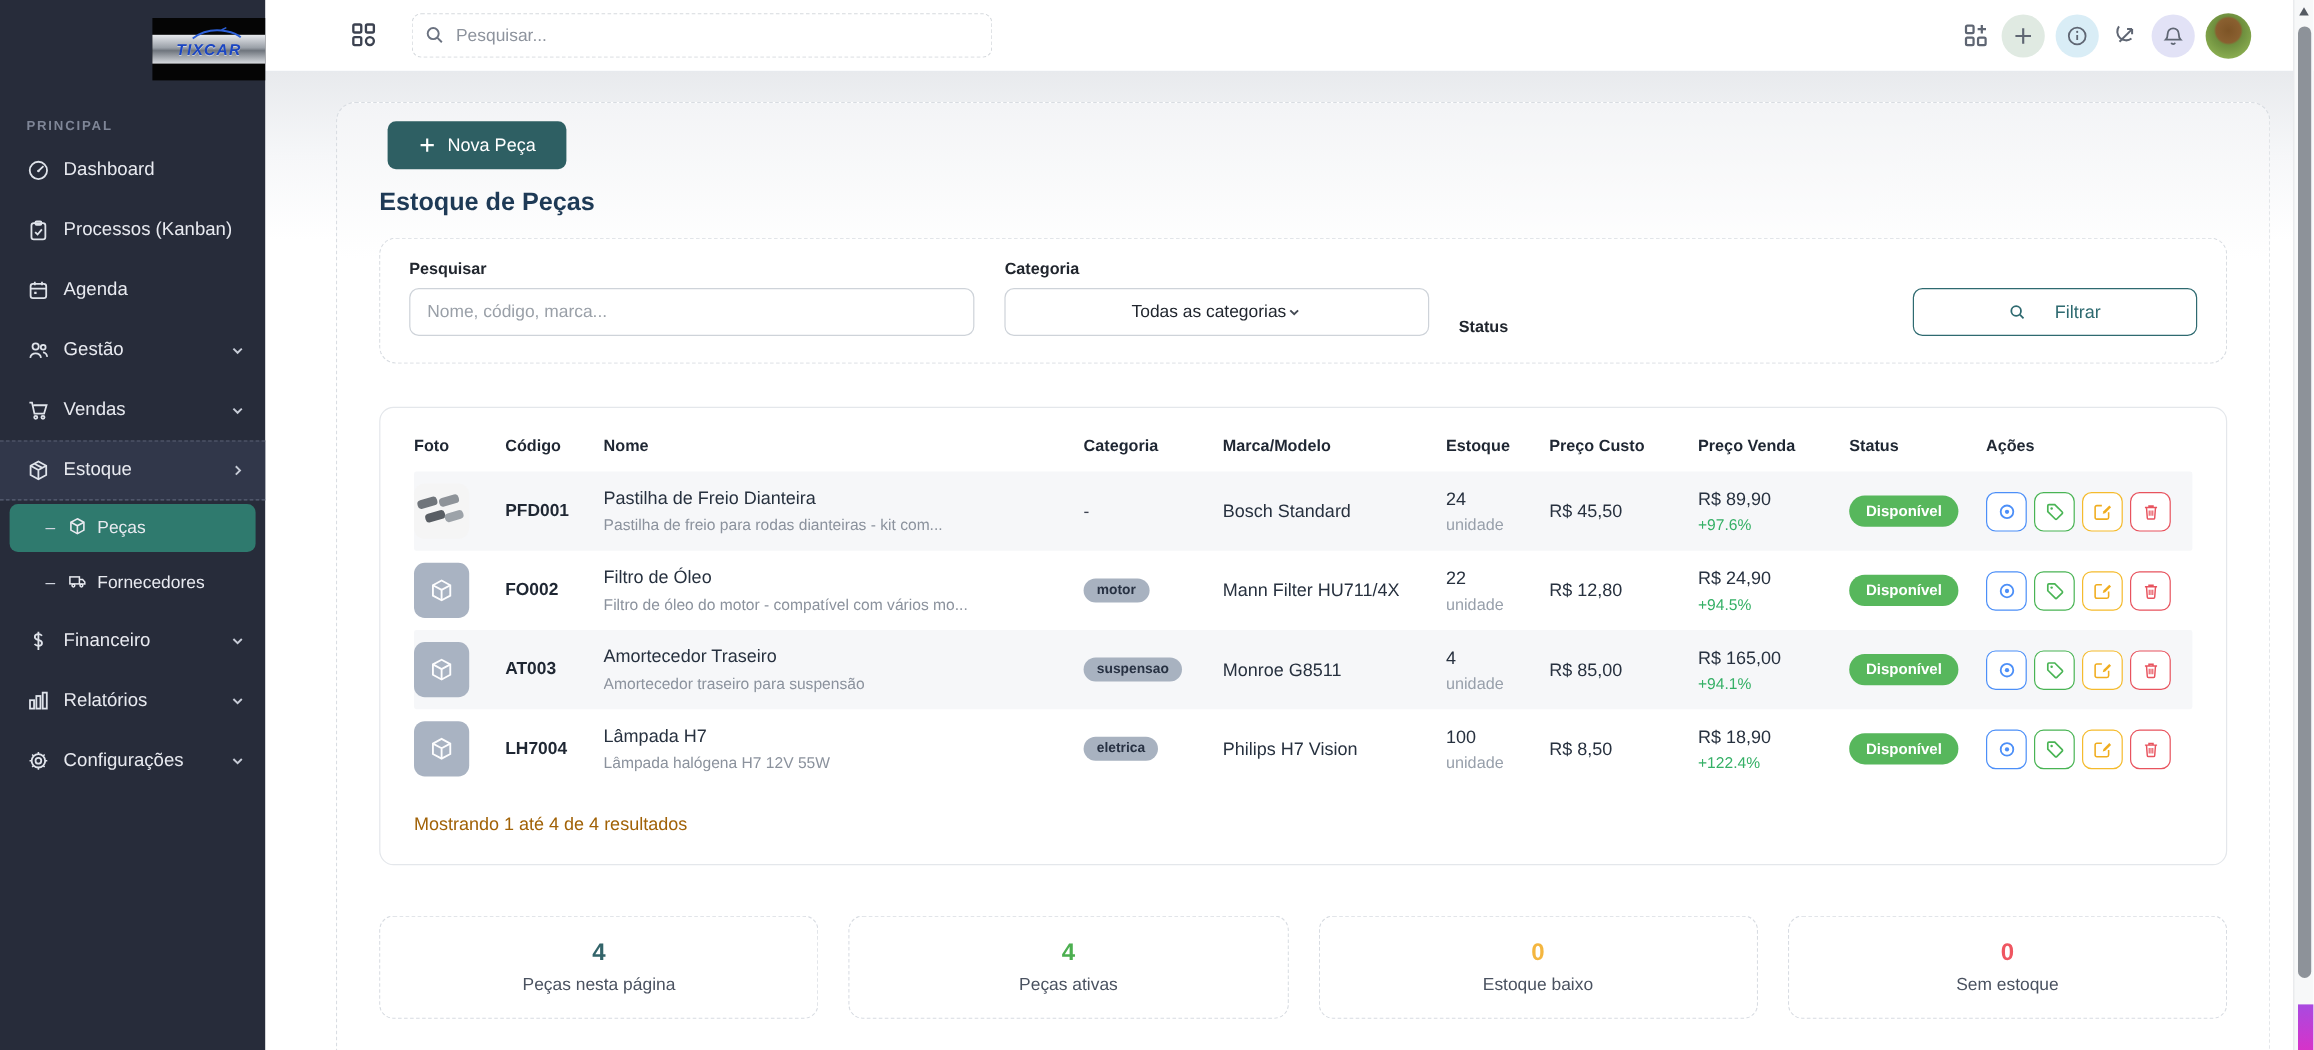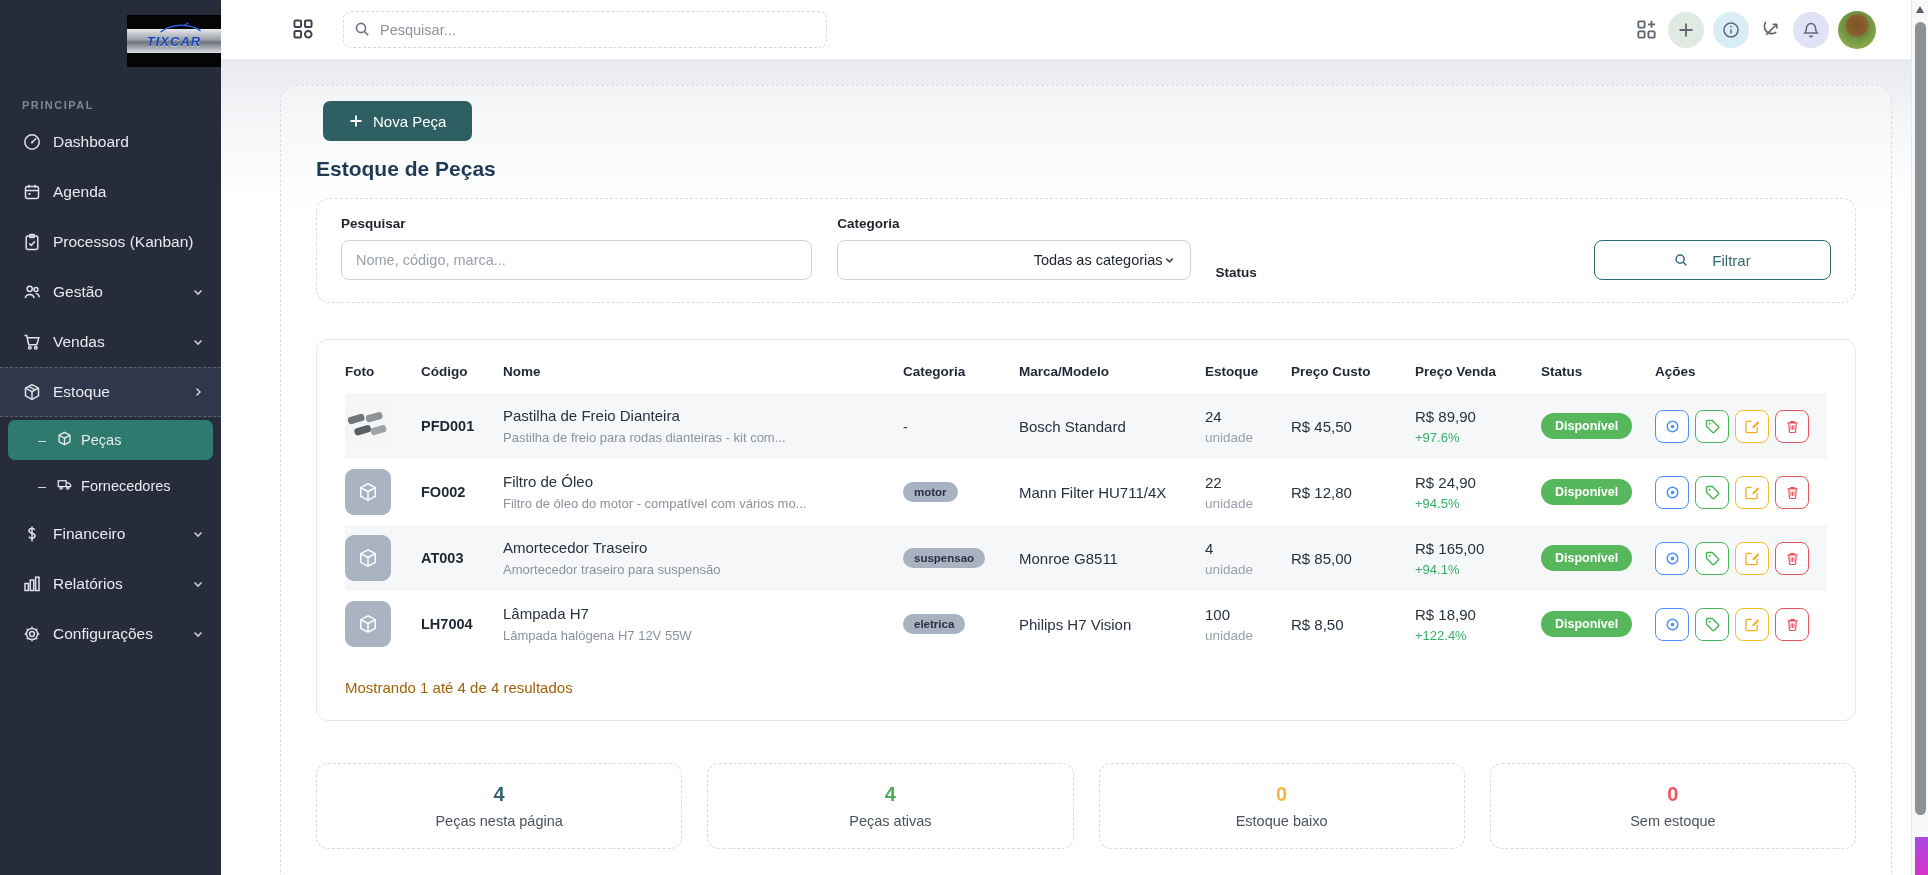--- a/index.html
+++ b/index.html
@@ -62,21 +62,21 @@
   .page-title { margin-top:16px; font-size:21px; font-weight:bold; color:#1e3a56; }
 
   
   .filter-card { margin-top:17px; background:#ffffff; border:1.5px dashed #d9dde2; border-radius:14px; padding:17px 24px 22px; display:flex; gap:25px; align-items:flex-end; }
   .f-group { display:flex; flex-direction:column; gap:9px; }
   .f-label { font-size:13.5px; font-weight:bold; color:#21262e; }
   .f-search { flex:1.36; }
   .f-cat, .f-status { flex:1.02; }
   .f-input { height:40px; border:1px solid #ced3d9; border-radius:8px; padding:0 14px; font-size:14.5px; font-family:inherit; color:#3c4250; outline:none; width:100%; }
   .f-input::placeholder { color:#9aa0a8; }
-  .select { height:40px; border:1px solid #ced3d9; border-radius:8px; padding:0 14px; display:flex; align-items:center; justify-content:flex-end; font-size:14.5px; color:#21262e; cursor:pointer; background:#fff; }
+  .select { height:40px; border:1px solid #ced3d9; border-radius:8px; padding:0 14px; display:flex; align-items:center; justify-content:center; font-size:14.5px; color:#21262e; cursor:pointer; background:#fff; }
   .select svg { width:13px; height:13px; color:#444a54; }
   .btn-filter { width:237px; height:40px; background:#ffffff; border:1px solid #2e6a70; border-radius:8px; color:#2e6a70; font-size:15px; font-family:inherit; cursor:pointer; display:flex; align-items:center; justify-content:center; gap:24px; }
   .btn-filter svg { width:14px; height:14px; }
 
   
   .table-card { margin-top:36px; background:#ffffff; border:1px solid #e4e7eb; border-radius:12px; padding:18px 28px 24px; }
   .tgrid { display:grid; grid-template-columns:76px 82px 400px 116px 186px 86px 124px 126px 114px 1fr; align-items:center; }
   .thead { padding:6px 0 14px; }
   .th { font-size:13.5px; font-weight:bold; color:#1f2733; }
   .trow { min-height:66px; border-radius:2px; }
@@ -145,37 +145,37 @@
               <path d="M9 9.5 L12.8 5.8" stroke-linecap="round"></path>
               <circle cx="9" cy="9.5" r="1" fill="currentColor" stroke="none"></circle>
             </svg>
           </span>
         <span class="mi-label">Dashboard</span>
       </div>
 
       <div class="menu-item">
         <span class="mi-icon">
             <svg viewBox="0 0 18 18" fill="none" stroke="currentColor" stroke-width="1.5">
+              <rect x="3.2" y="3" width="11.6" height="13.4" rx="2"></rect>
+              <rect x="6.5" y="1.4" width="5" height="3" rx="1"></rect>
+              <path d="M6.3 10.4l2 2 3.6-4.2"></path>
+            </svg>
+          </span>
+        <span class="mi-label">Processos (Kanban)</span>
+      </div>
+
+      <div class="menu-item">
+        <span class="mi-icon">
+            <svg viewBox="0 0 18 18" fill="none" stroke="currentColor" stroke-width="1.5">
               <rect x="2.5" y="3.5" width="13" height="12" rx="2"></rect>
               <path d="M2.5 7.5h13M6 1.8v3M12 1.8v3"></path>
               <path d="M5.5 11h2" stroke-width="1.8"></path>
             </svg>
           </span>
         <span class="mi-label">Agenda</span>
-      </div>
-
-      <div class="menu-item">
-        <span class="mi-icon">
-            <svg viewBox="0 0 18 18" fill="none" stroke="currentColor" stroke-width="1.5">
-              <rect x="3.2" y="3" width="11.6" height="13.4" rx="2"></rect>
-              <rect x="6.5" y="1.4" width="5" height="3" rx="1"></rect>
-              <path d="M6.3 10.4l2 2 3.6-4.2"></path>
-            </svg>
-          </span>
-        <span class="mi-label">Processos (Kanban)</span>
       </div>
 
       <div class="menu-item">
         <span class="mi-icon">
             <svg viewBox="0 0 18 18" fill="none" stroke="currentColor" stroke-width="1.5">
               <circle cx="6.7" cy="5.8" r="2.6"></circle>
               <path d="M2.2 15.2a4.6 4.6 0 0 1 9 0"></path>
               <circle cx="13" cy="6.4" r="2"></circle>
               <path d="M12.8 10.6a3.6 3.6 0 0 1 3.4 3.8"></path>
             </svg>

